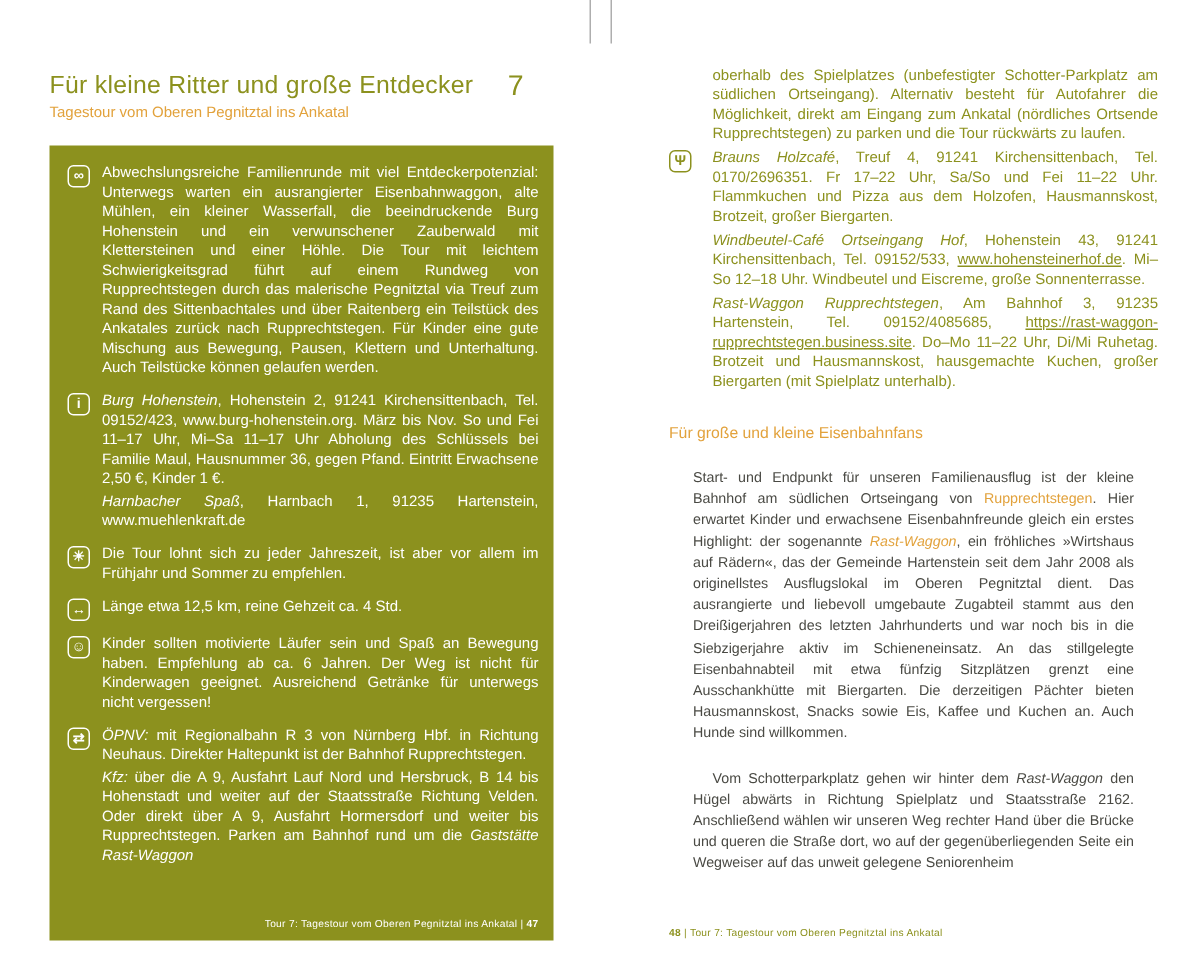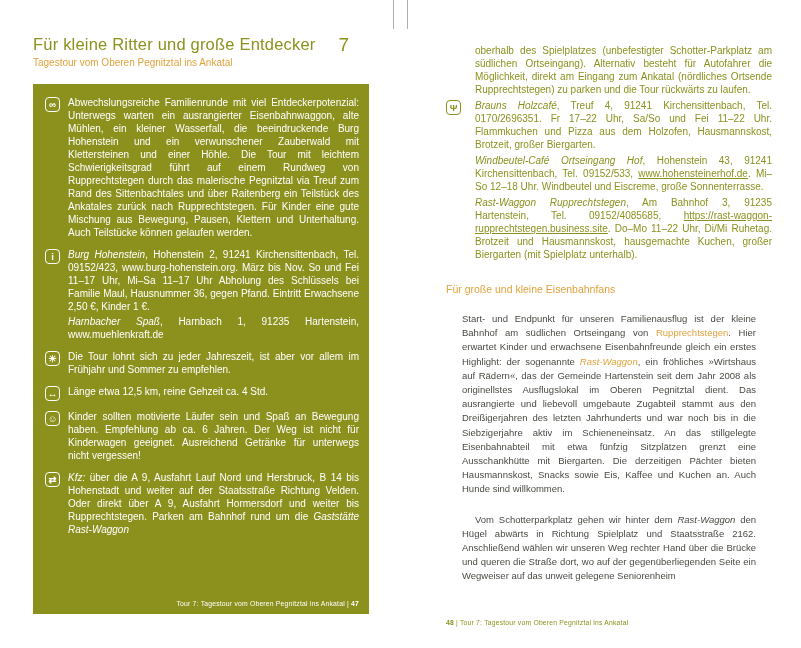--- a/index.html
+++ b/index.html
@@ -12,21 +12,21 @@
   body{
     width:801px;height:648px;position:relative;overflow:hidden;
     background:#ffffff;
     font-family:"Liberation Sans", sans-serif;
   }
   .crop-mark{position:absolute;top:0;width:1px;height:29px;background:#aeaeae;}
   #crop-mark-1{left:393px;}
   #crop-mark-2{left:407px;}
 
   
-  .left-page{position:absolute;left:33px;top:35px;width:336px;}
+  .left-page{position:absolute;left:33px;top:48px;width:336px;}
   .lp-header{display:flex;justify-content:space-between;align-items:flex-start;padding-right:20px;}
   .lp-title{color:var(--olive);font-size:16.5px;line-height:19px;letter-spacing:.2px;font-weight:normal;margin:0;}
   .lp-number{color:var(--olive);font-size:19px;line-height:19px;}
   .lp-subtitle{color:var(--accent);font-size:10px;line-height:12px;margin-top:3px;}
   .infobox{
     margin-top:15px;background:var(--olive);color:#fff;
     padding:12px 10px 16px 12px;height:530px;position:relative;overflow:hidden;
   }
   .ib-item{display:flex;gap:8px;margin-bottom:9px;}
   .ib-icon{
@@ -110,20 +110,21 @@
     <div class="ib-item">
       <span class="ib-icon">☺</span>
       <div class="ib-text">
         <p><span>Kinder sollten motivierte Läufer sein und Spaß an Bewegung haben. Empfehlung ab ca. 6 Jahren. Der Weg ist nicht für Kinderwagen geeignet. Ausreichend Getränke für unterwegs nicht vergessen!</span></p>
       </div>
     </div>
 
     <div class="ib-item">
       <span class="ib-icon">⇄</span>
       <div class="ib-text">
+        <p><span class="seg-i">ÖPNV:</span><span> mit Regionalbahn R 3 von Nürnberg Hbf. in Richtung Neuhaus. Direkter Haltepunkt ist der Bahnhof Rupprechtstegen.</span></p>
         <p><span class="seg-i">Kfz:</span><span> über die A 9, Ausfahrt Lauf Nord und Hersbruck, B 14 bis Hohenstadt und weiter auf der Staatsstraße Richtung Velden. Oder direkt über A 9, Ausfahrt Hormersdorf und weiter bis Rupprechtstegen. Parken am Bahnhof rund um die </span><span class="seg-i">Gaststätte Rast-Waggon</span></p>
       </div>
     </div>
 
     <div class="lp-footer"><span>Tour 7: Tagestour vom Oberen Pegnitztal ins Ankatal  |  </span><span class="seg-b">47</span></div>
   </div>
 </div>
 
 <div class="right-page">
   <div class="rp-info">

